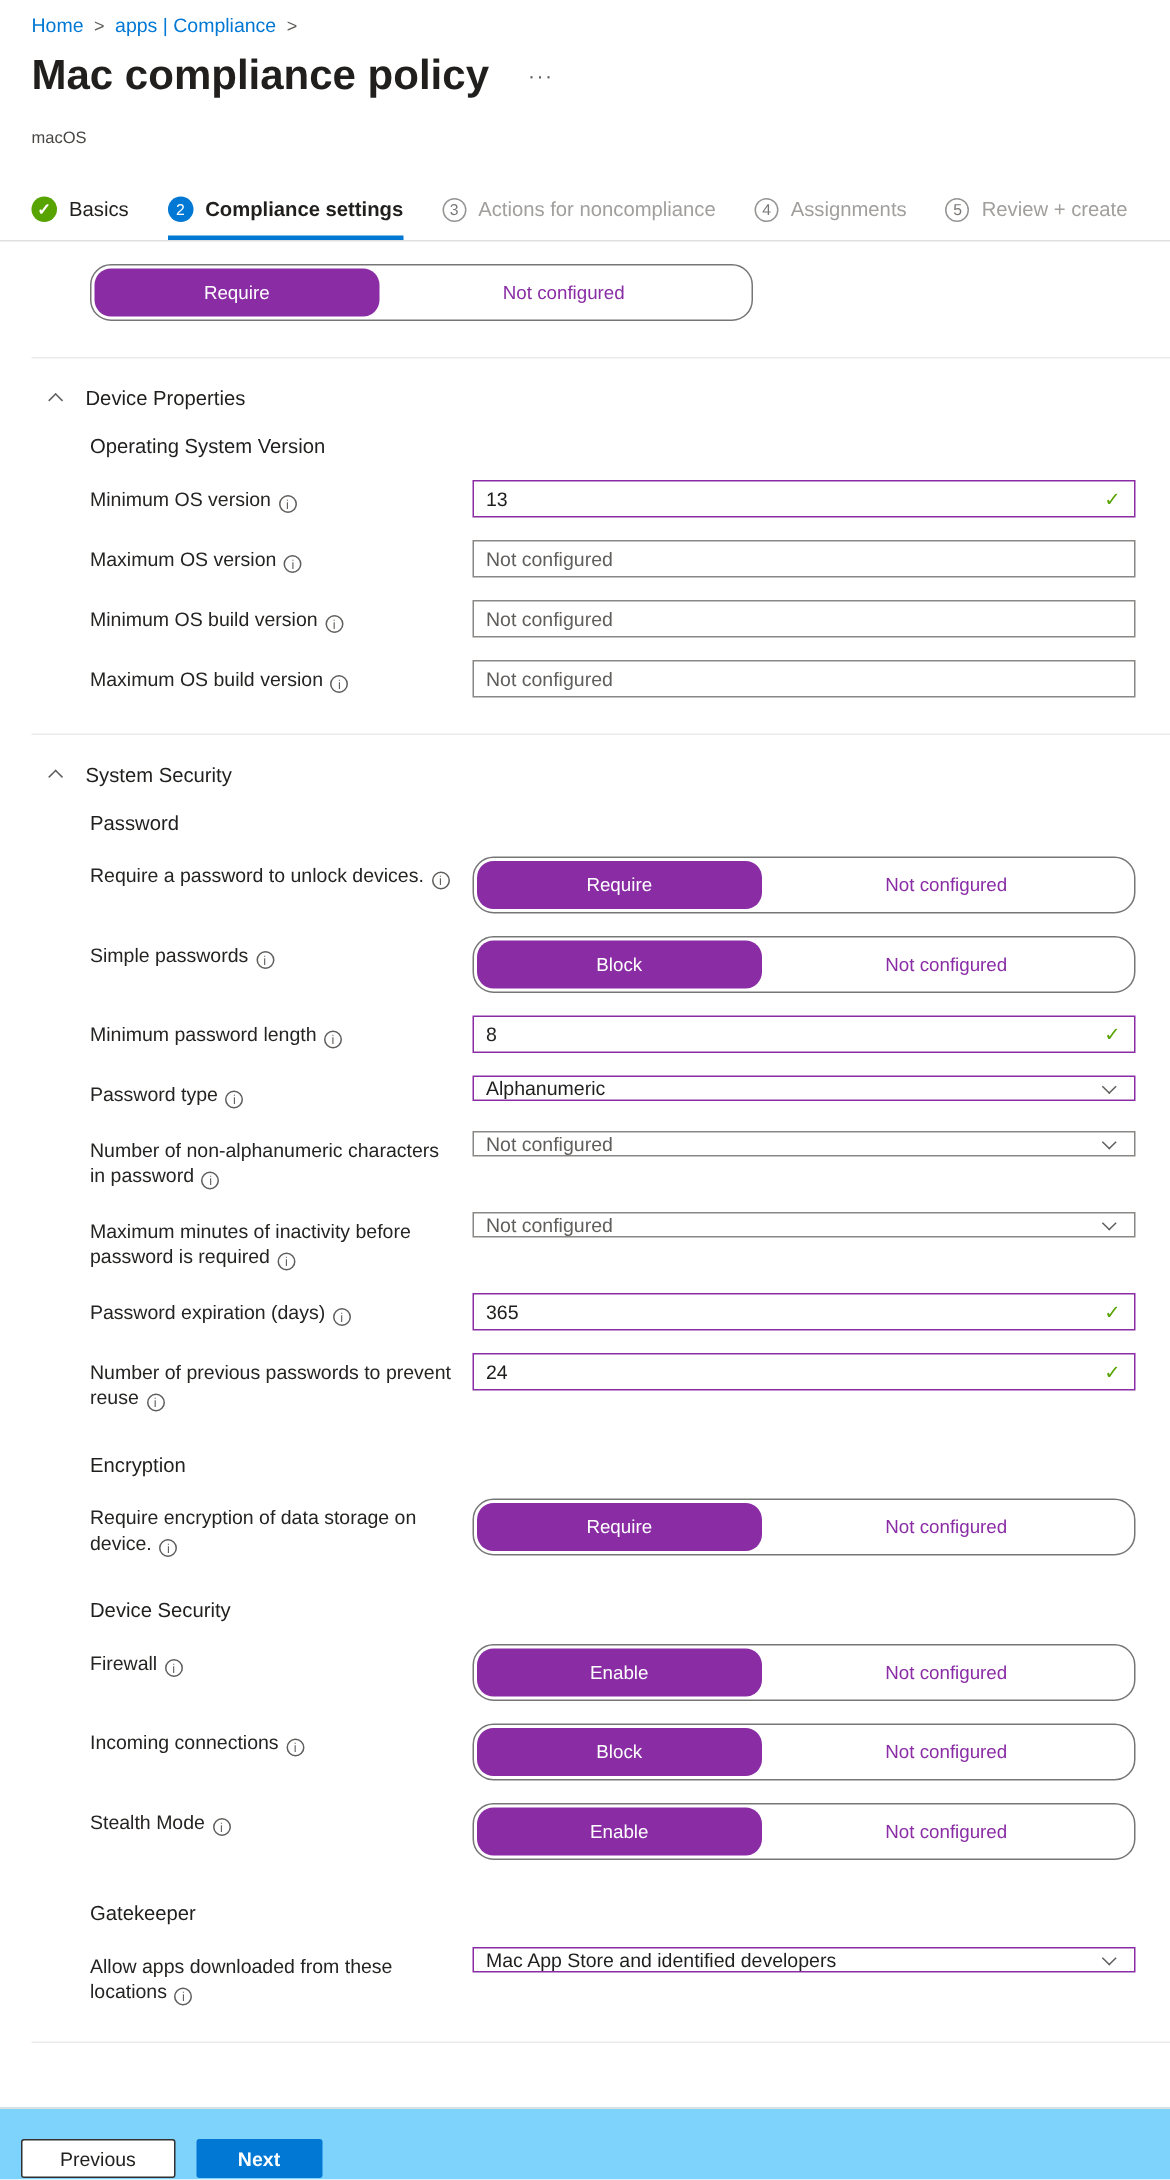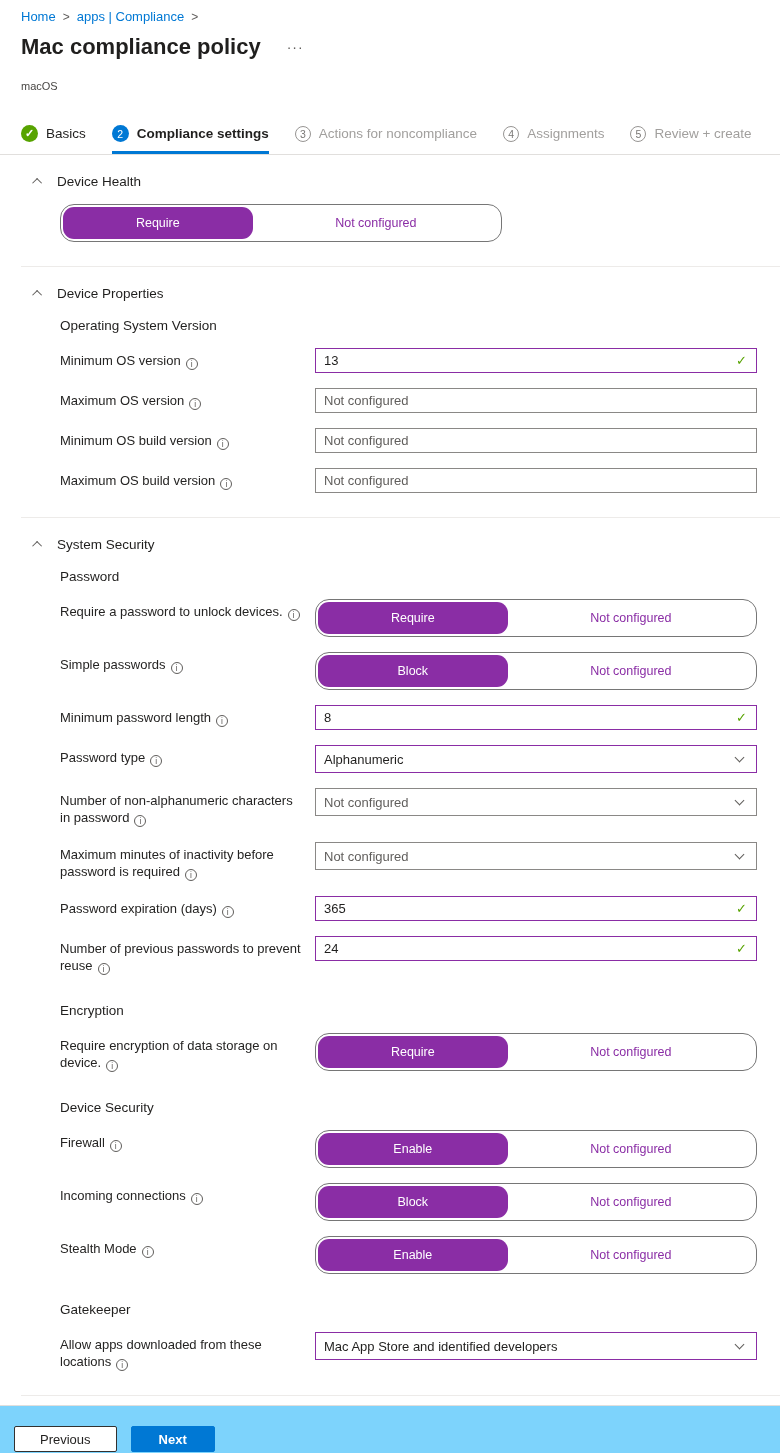--- a/index.html
+++ b/index.html
@@ -12,21 +12,21 @@
   }
   .main { flex:1; min-height:0; padding:0 21px; overflow:hidden; }
 
   
   .breadcrumb { padding-top:9px; font-size:13px; display:flex; align-items:center; }
   .crumb-link { color:#0078D4; cursor:pointer; }
   .crumb-sep { color:#605E5C; margin:0 7px; font-size:12px; }
 
   
   .title-row { display:flex; align-items:center; gap:26px; margin-top:10px; }
-  .page-title { font-size:22px; font-weight:700; color:#201F1E; }
+  .page-title { font-size:28px; font-weight:700; color:#201F1E; }
   .more-btn { color:#605E5C; font-size:14px; letter-spacing:1px; cursor:pointer; line-height:10px; }
   .subtitle { font-size:11px; color:#484644; margin-top:20px; }
 
   
   .steps { display:flex; align-items:center; gap:26px; margin-top:33px; }
   .step { display:flex; align-items:center; gap:8px; padding-bottom:9px; border-bottom:3px solid transparent; font-size:13.5px; cursor:pointer; white-space:nowrap; }
   .step.active { border-bottom-color:#0078D4; }
   .step.active .step-label { font-weight:700; }
   .step-circle { width:17px; height:17px; border-radius:50%; display:flex; align-items:center; justify-content:center; font-size:10.5px; flex:0 0 auto; }
   .step.done .step-circle { background:#57A300; color:#fff; font-size:11px; font-weight:700; }
@@ -55,21 +55,21 @@
   .toggle-off { flex:1; display:flex; align-items:center; justify-content:center; color:#8A2DA5; font-size:12.5px; }
 
   
   .textfield { position:relative; height:25px; border:1px solid #8A8886; background:#fff; }
   .textfield.configured { border:1.5px solid #8A2DA5; }
   .textfield input { width:100%; height:100%; border:none; outline:none; background:transparent; font-family:"Liberation Sans",sans-serif; font-size:13px; color:#201F1E; padding:0 28px 0 8px; }
   .textfield input::placeholder { color:#605E5C; opacity:1; }
   .check-icon { position:absolute; right:9px; top:50%; transform:translateY(-52%); color:#57A300; font-size:13px; }
 
   
-  .selectfield { position:relative; height:28px; border:1px solid #8A8886; background:#fff; display:flex; align-items:center; padding:0 32px 0 8px; font-size:13px; color:#201F1E; cursor:pointer; }
+  .selectfield { position:relative; height:17px; border:1px solid #8A8886; background:#fff; display:flex; align-items:center; padding:0 32px 0 8px; font-size:13px; color:#201F1E; cursor:pointer; }
   .selectfield.configured { border:1.5px solid #8A2DA5; }
   .selectfield .placeholder-text { color:#605E5C; }
   .chevron-down-icon { position:absolute; right:13px; top:50%; width:7px; height:7px; border-right:1.5px solid #605E5C; border-bottom:1.5px solid #605E5C; transform:translateY(-72%) rotate(45deg); }
 
   
   .footer { border-top:1px solid #E1DFDD; background:#7dd3fc; padding:20px 14px 0 14px; height:48px; display:flex; align-items:flex-start; gap:14px; }
   .btn { font-family:"Liberation Sans",sans-serif; font-size:13px; height:26px; border-radius:2px; cursor:pointer; }
   .btn-secondary { background:#fff; border:1px solid #323130; color:#201F1E; padding:0 25px; }
   .btn-primary { background:#0078D4; border:1px solid #0078D4; color:#fff; padding:0 27px; font-weight:600; }
 </style>
@@ -109,24 +109,20 @@
       <span class="step-label">Assignments</span>
     </div>
     <div class="step upcoming">
       <span class="step-circle">5</span>
       <span class="step-label">Review + create</span>
     </div>
   </div>
   <div class="tabs-divider"></div>
 
   <div class="section">
-    <div class="section-header">
-      <span class="chevron-up-icon"></span>
-      <span>Device Health</span>
-    </div>
     <div class="group">
       <div class="row">
         <div class="control">
           <div class="toggle">
             <div class="toggle-on">Require</div>
             <div class="toggle-off">Not configured</div>
           </div>
         </div>
       </div>
     </div>

